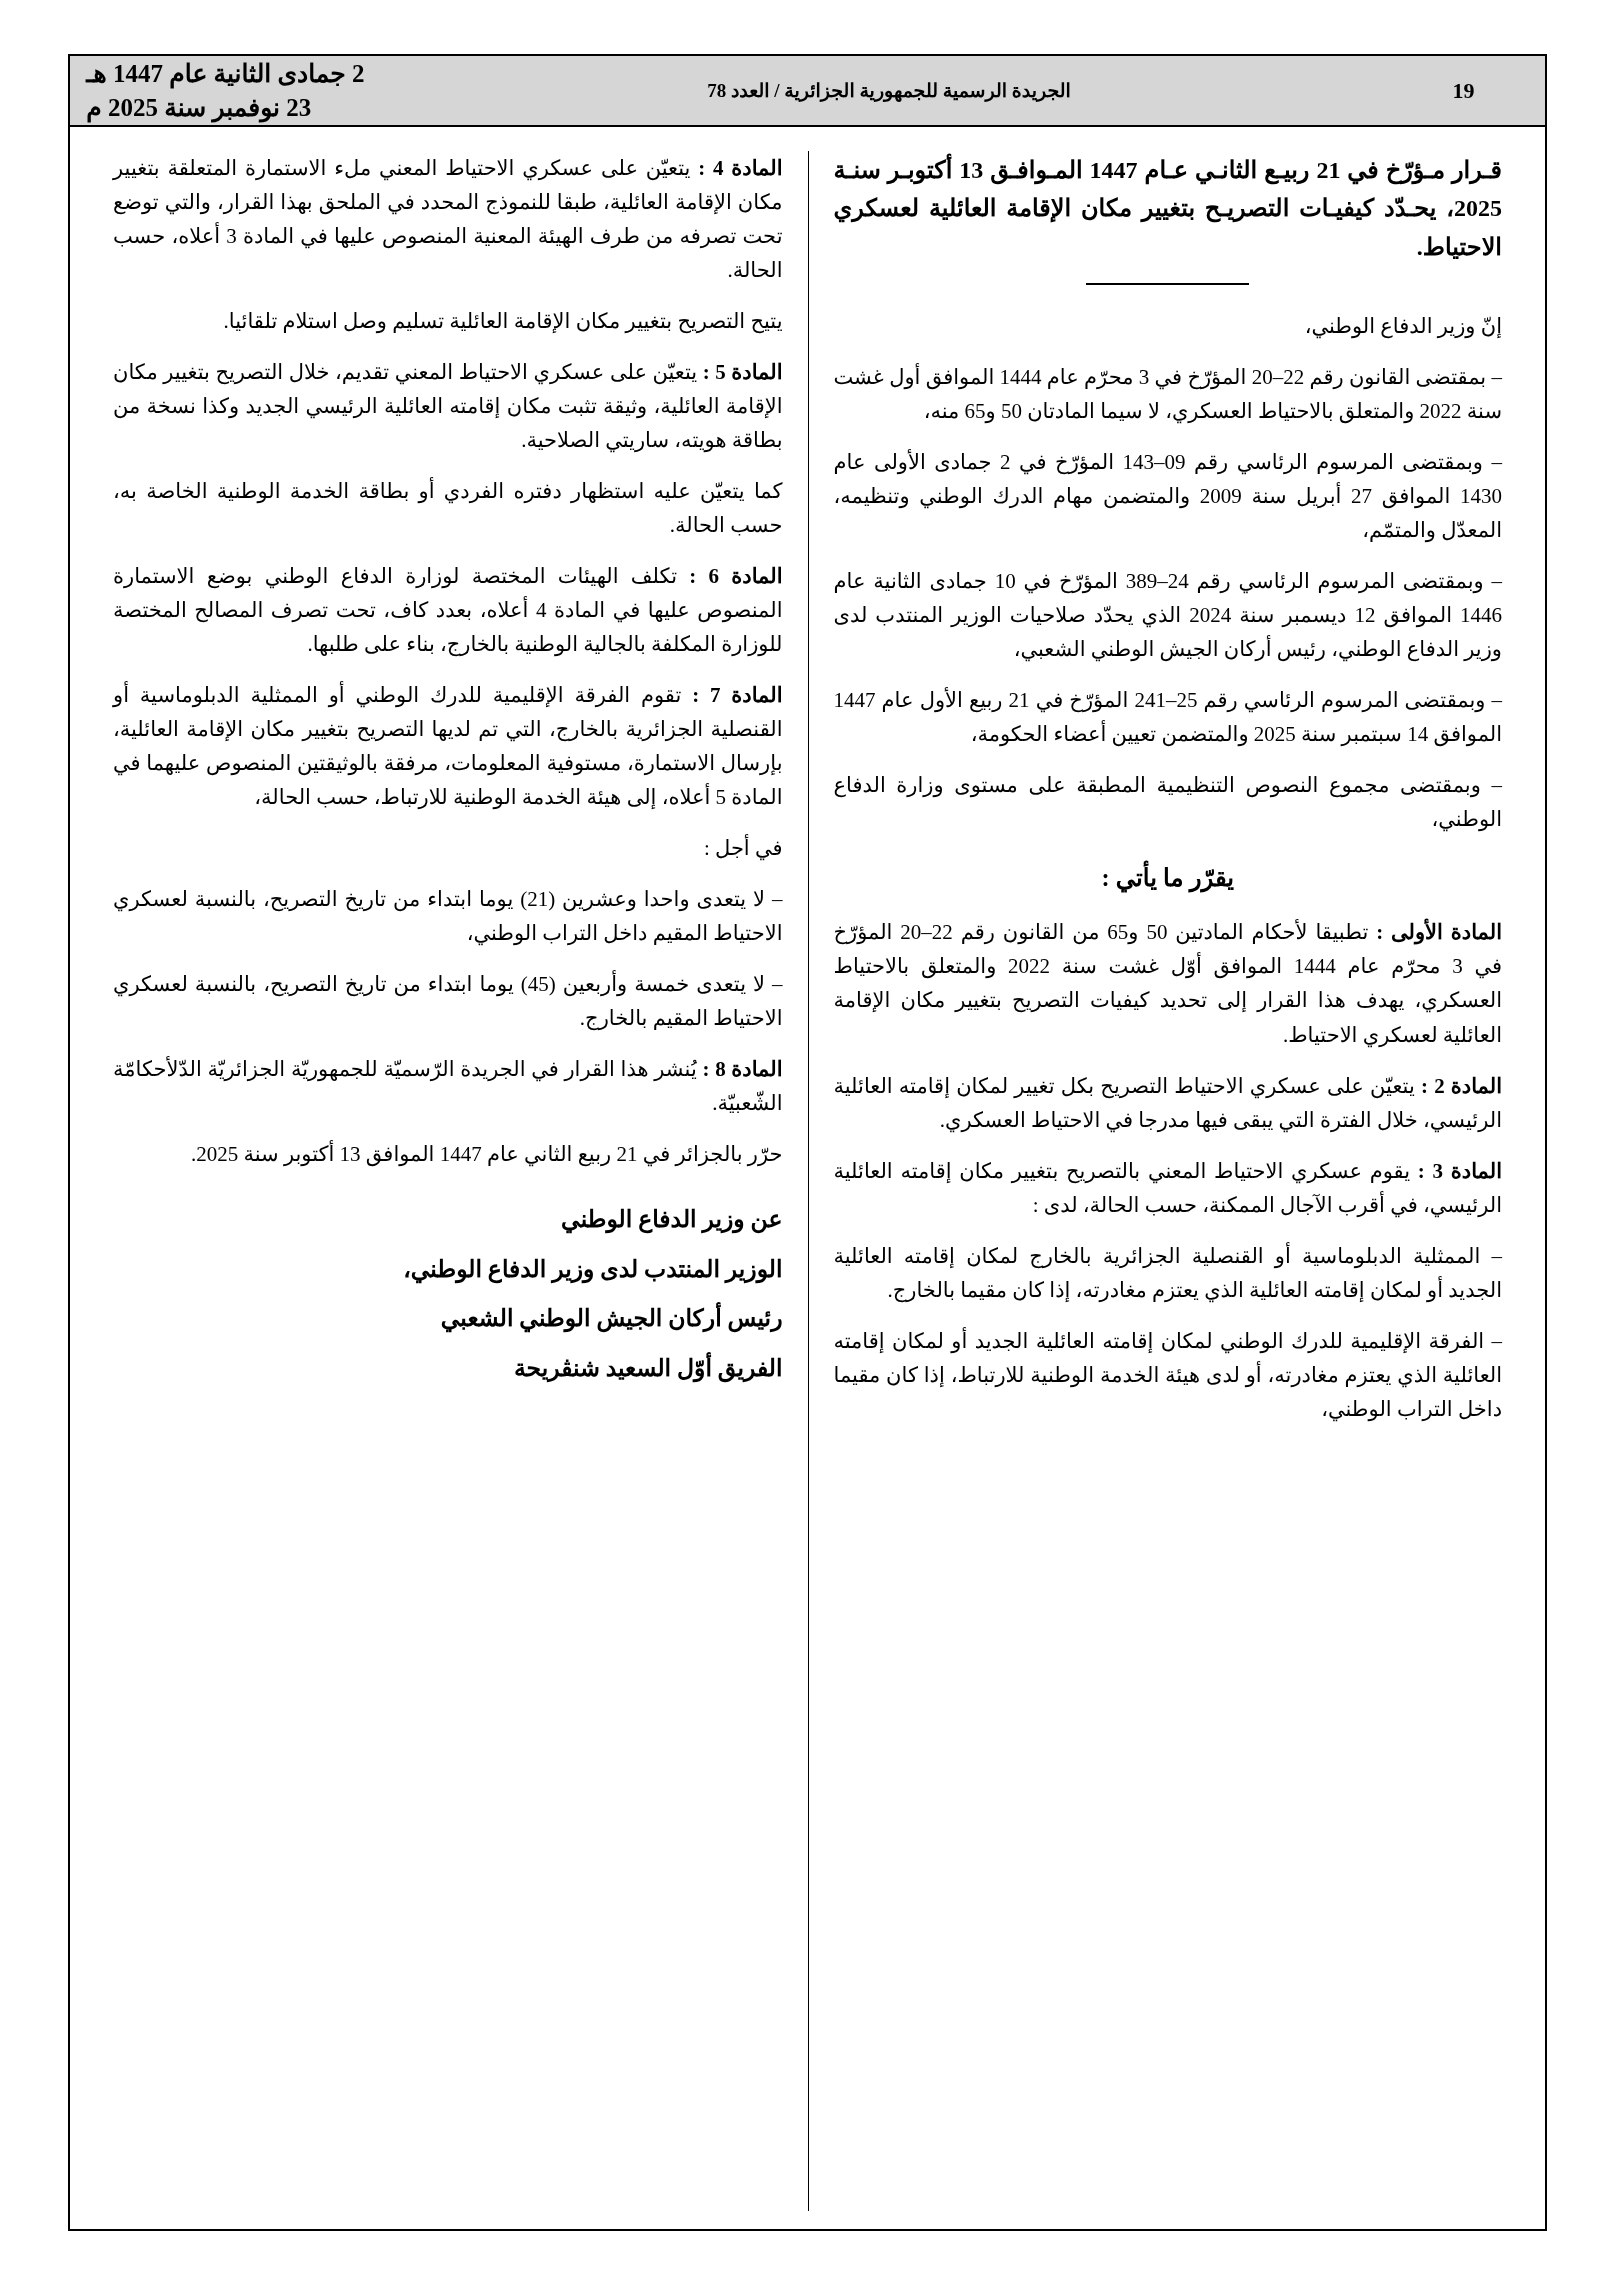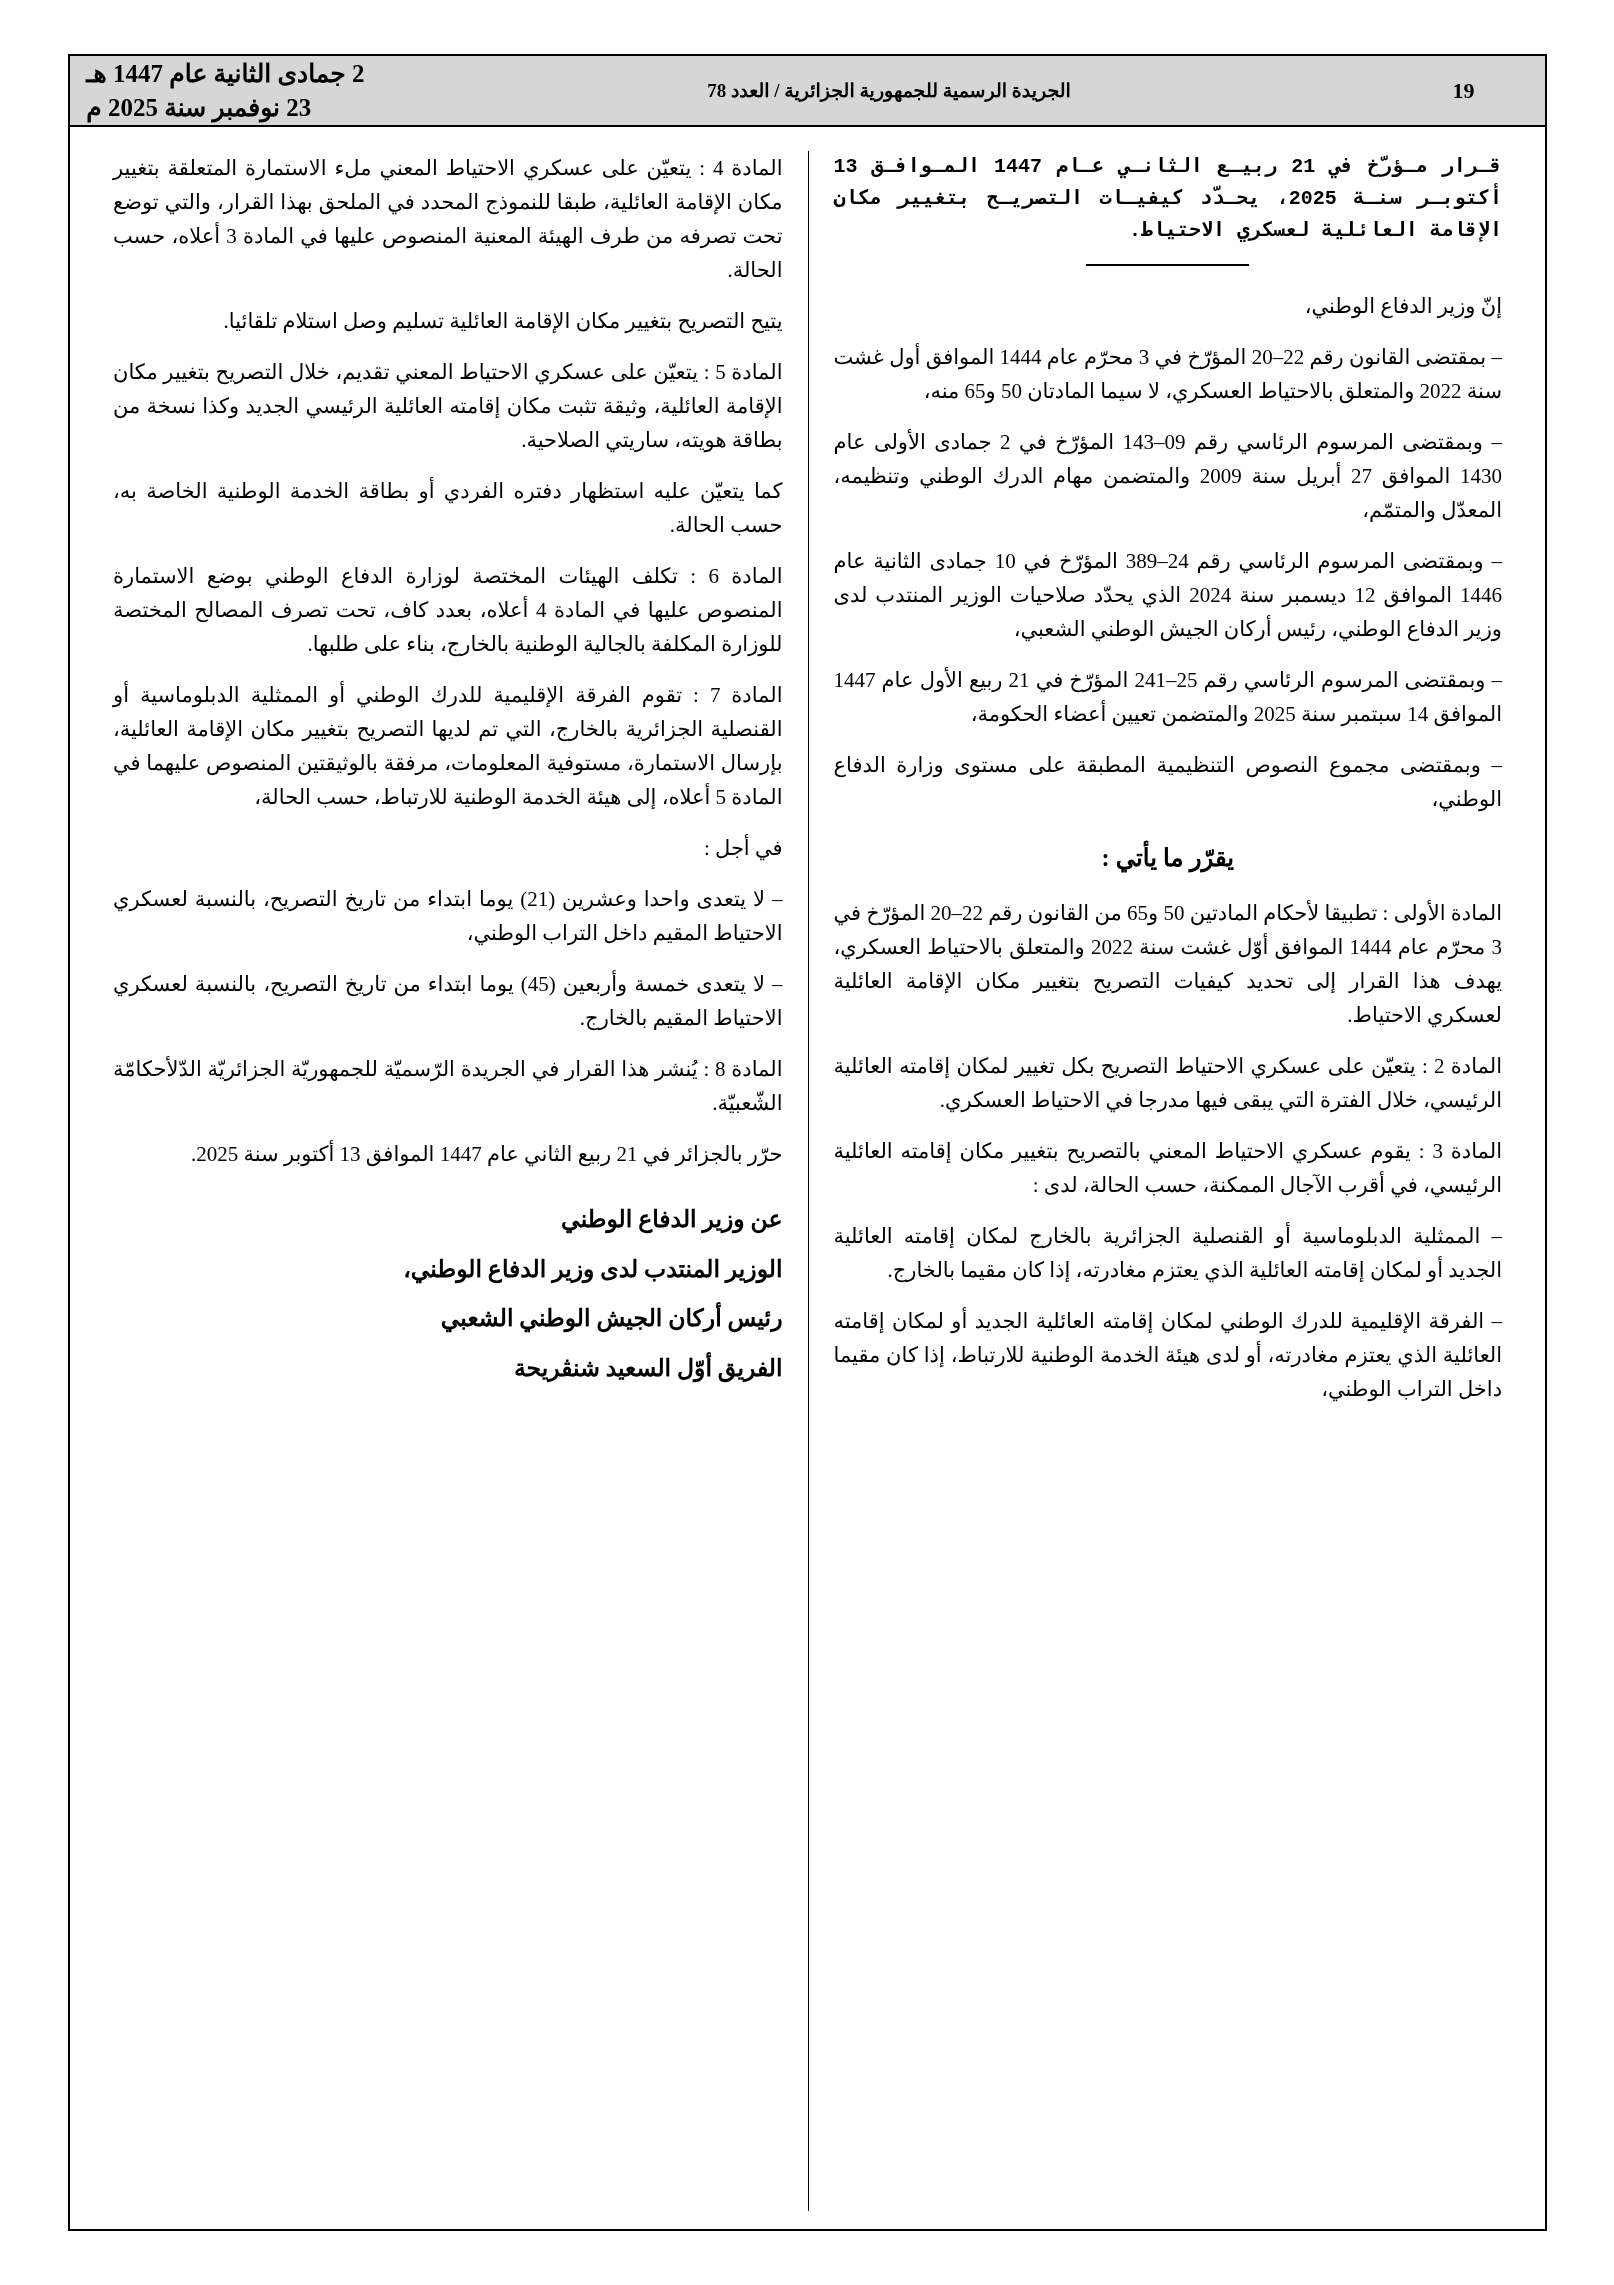--- a/index.html
+++ b/index.html
@@ -94,28 +94,27 @@
     font-size: 21px;
     line-height: 1.62;
   }
   .col-right { border-left: 1.8px solid #000; }
   .col-left  { }
   p {
     margin: 0 0 17px 0;
     text-align: justify;
     text-justify: inter-word;
   }
-  .bold { font-weight: normal; }
+  .bold { font-weight: bold; }
   .title {
     font-weight: bold;
-    font-size: 20px;
+    font-size: 24px;
     line-height: 1.62;
     text-align: justify;
     margin: 0 0 12.7px 0;
-    font-family: Liberation Mono, monospace;
   }
   .rule {
     width: 163px;
     height: 1.8px;
     background: #000;
     margin: 16.3px auto 23.5px auto;
   }
   .sig {
     text-align: right;
     font-weight: bold;

